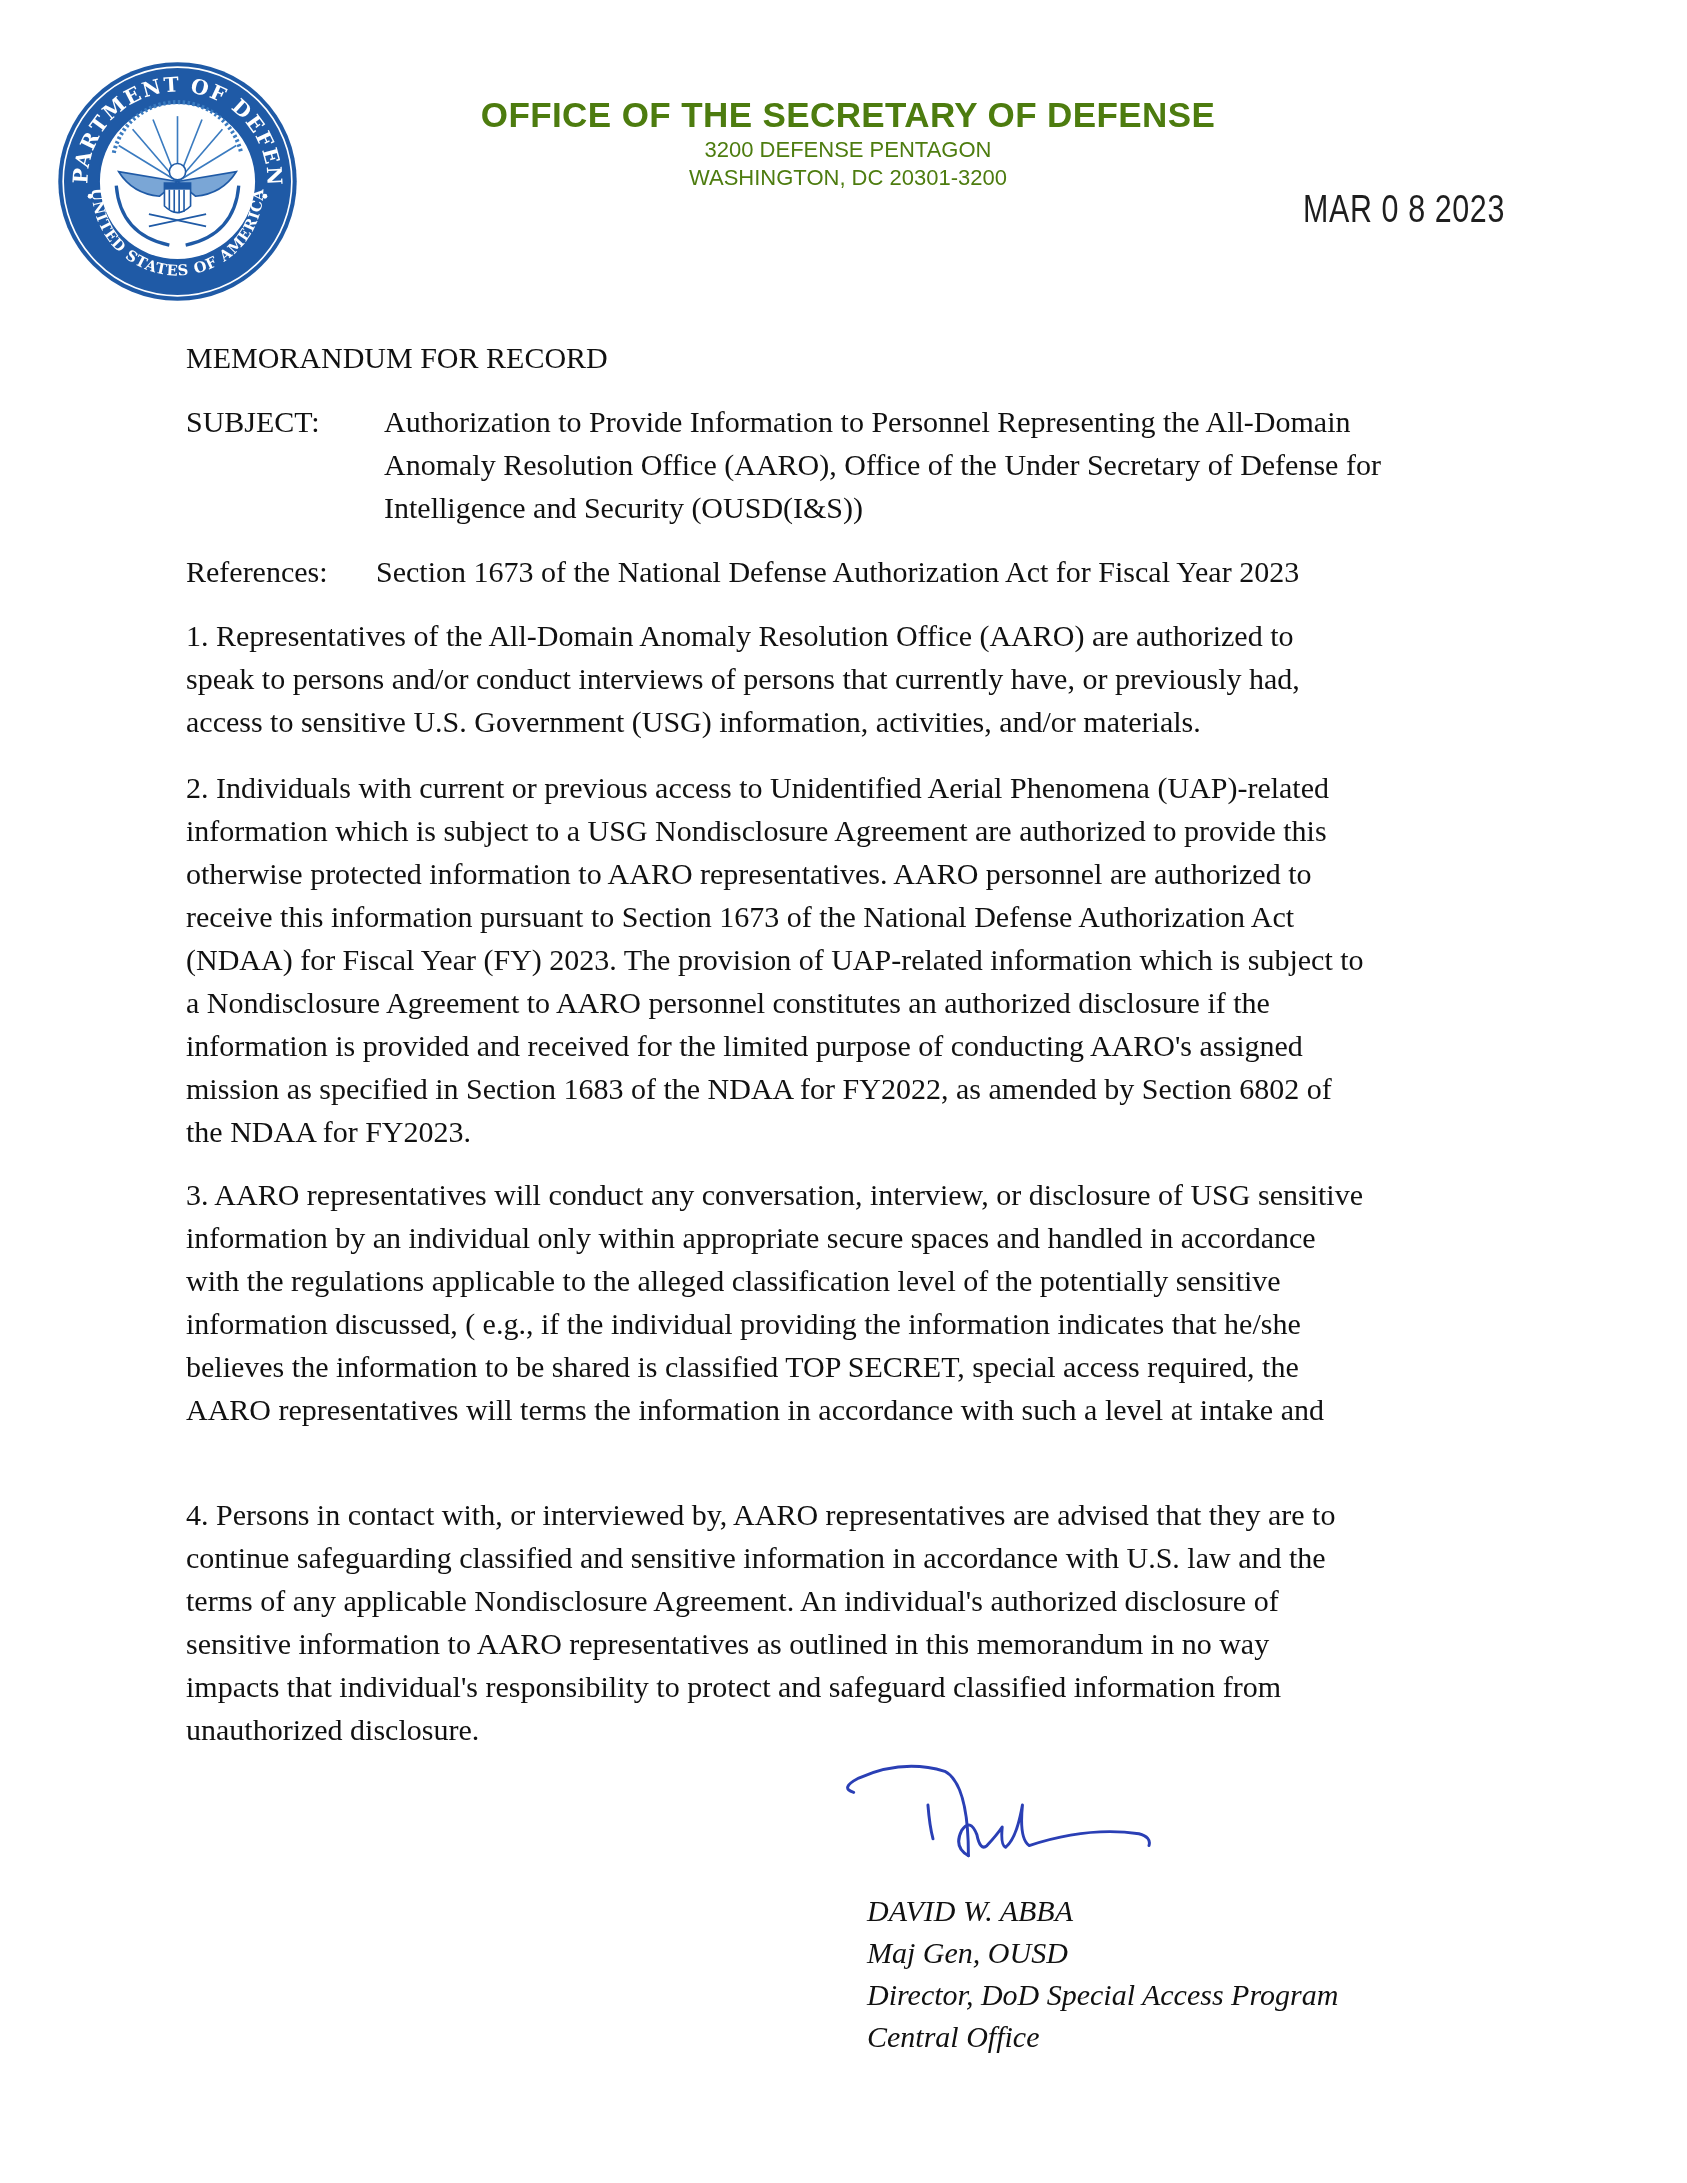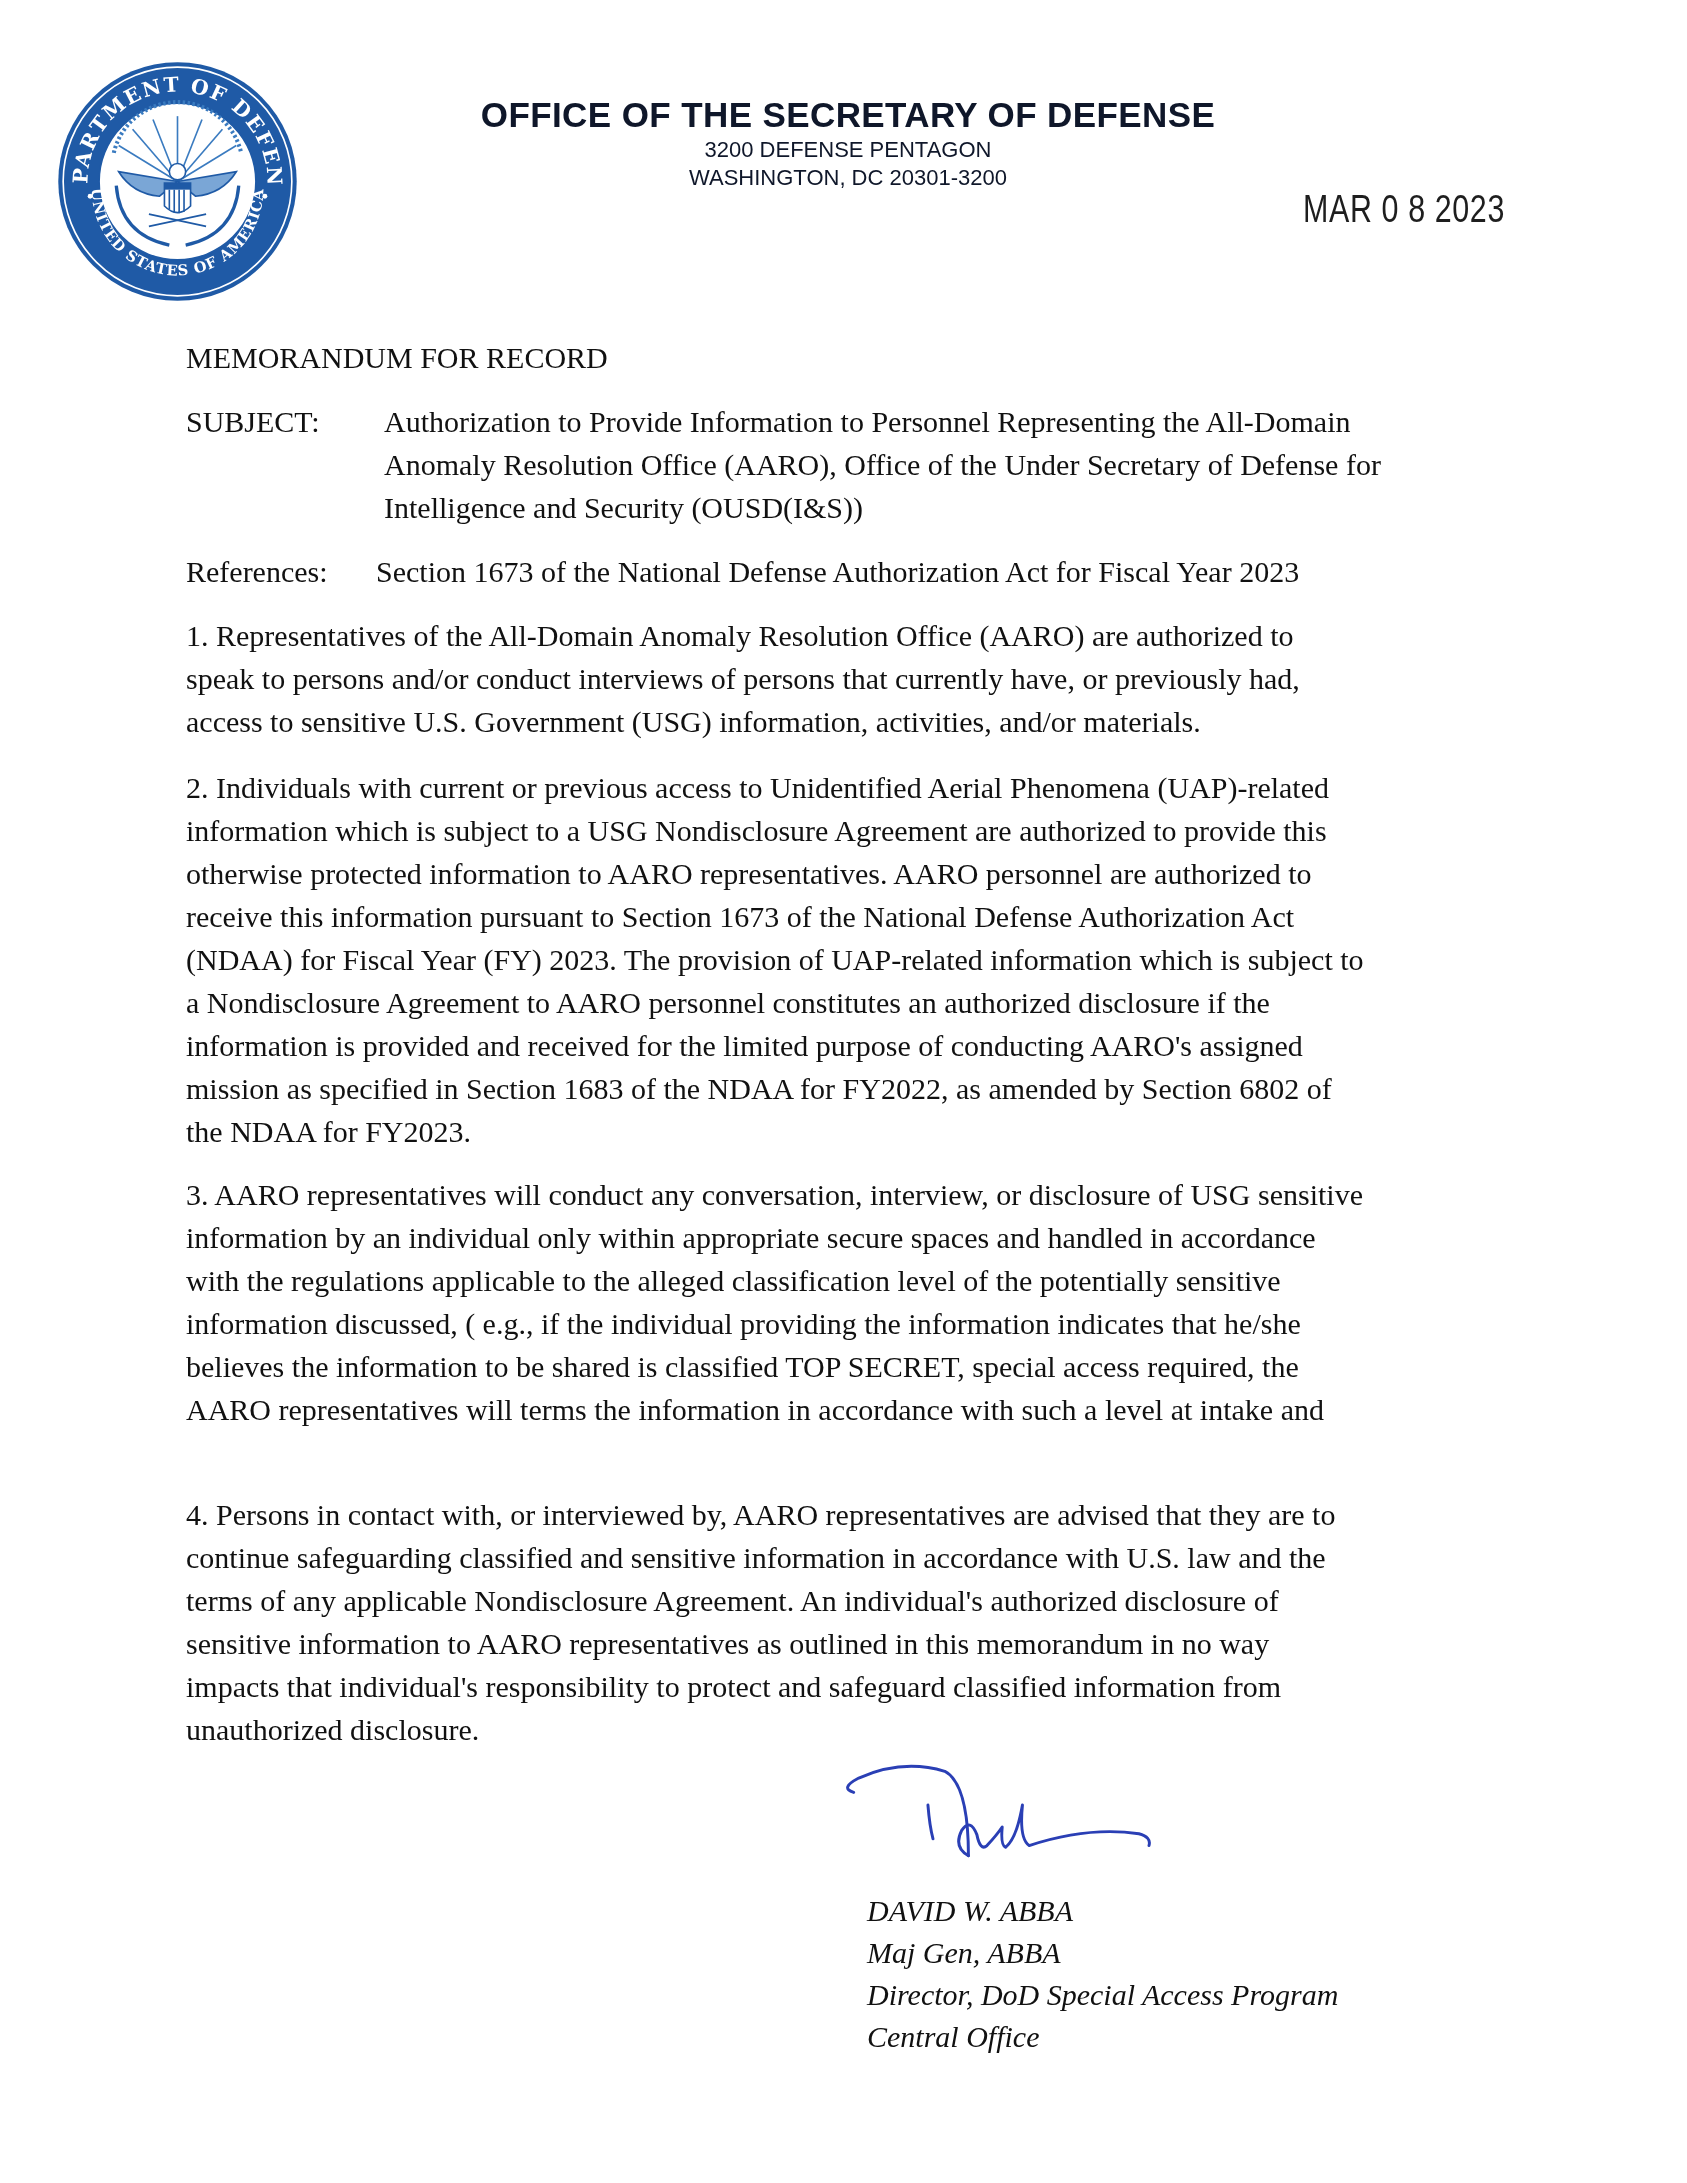--- a/index.html
+++ b/index.html
@@ -4,21 +4,21 @@
 <style>
   html, body { margin: 0; padding: 0; background: #ffffff; }
   body { width: 1687px; height: 2183px; position: relative; overflow: hidden;
          font-family: "Liberation Serif", serif; color: #111111; }
 
   
   .seal { position: absolute; left: 55px; top: 59px; width: 245px; height: 245px; }
 
   
   .letterhead { position: absolute; left: 380px; top: 94px; width: 936px; text-align: center;
-                font-family: "Liberation Sans", sans-serif; color: #0f172a; }
+                font-family: "Liberation Sans", sans-serif; color: #4d7c0f; }
   .lh-title { font-size: 35px; font-weight: bold; letter-spacing: 0.4px; line-height: 42px; }
   .lh-line { font-size: 22px; line-height: 28px; }
 
   .date-stamp { position: absolute; left: 1303px; top: 187px; font-family: "Liberation Sans Narrow", "Liberation Sans", sans-serif;
                 font-size: 39px; color: #1e1e1e; letter-spacing: 0.8px; transform: scaleX(0.78); transform-origin: left center; }
 
   .body-text { font-size: 30px; line-height: 43px; }
 
   .memo-for { position: absolute; left: 186px; top: 336px; }
 
@@ -154,17 +154,17 @@
 <svg class="sig-img" viewBox="0 0 520 160">
   <g fill="none" stroke="#2a3fb5" stroke-width="3.5" stroke-linecap="round" stroke-linejoin="round">
     <path d="M 22 55 Q 5 50 28 38 Q 80 15 130 30 Q 158 45 158 130"></path>
     <path d="M 110 70 Q 112 95 116 110"></path>
     <path d="M 158 130 Q 140 120 150 100 Q 160 85 168 105 Q 172 125 180 118 Q 192 105 198 96 Q 196 118 202 120 Q 215 110 222 70 Q 218 110 230 118 Q 300 95 360 104 Q 375 108 372 118"></path>
   </g>
 </svg>
 
 <div class="sig-block">
   <span class="line">DAVID W. ABBA</span>
-  <span class="line">Maj Gen, ABBA</span>
+  <span class="line">Maj Gen, OUSD</span>
   <span class="line">Director, DoD Special Access Program</span>
   <span class="line">Central Office</span>
 </div>
 
 
 </body></html>

